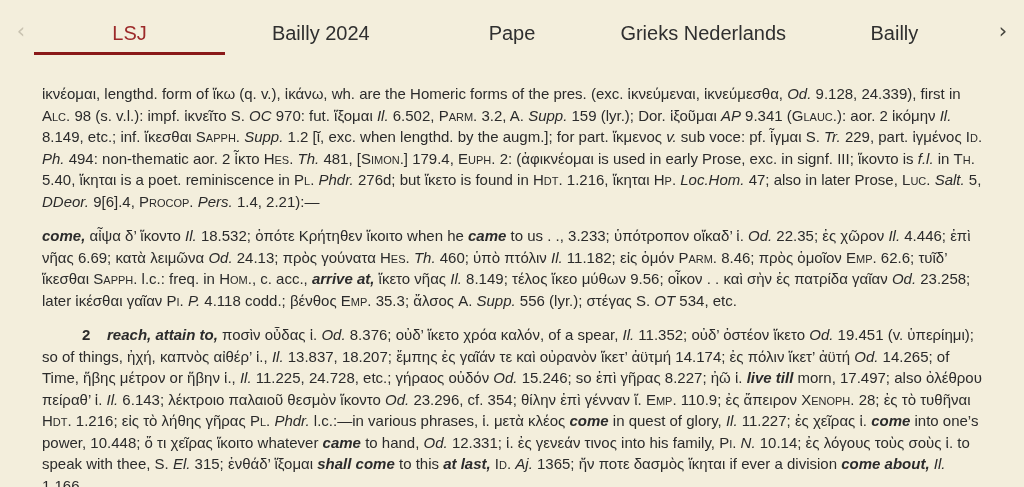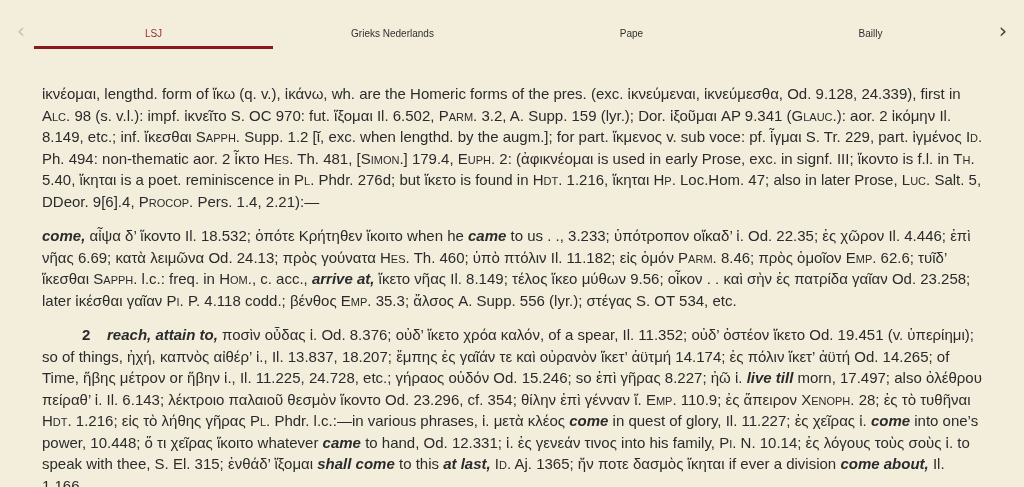--- a/index.html
+++ b/index.html
@@ -29,53 +29,54 @@
     cursor:pointer;
     user-select:none;
     font-family:"DejaVu Sans",sans-serif;
   }
   .chev.prev{color:#c9c3b1;}
   .chev.next{color:#45453e;}
   .tabs{flex:1;display:flex;align-self:stretch;align-items:center;}
   .tab{
     flex:1;
     text-align:center;
-    font-size:10px;
+    font-size:20px;
     color:#2f2f2f;
     padding:15px 0 7px;
     border-bottom:3px solid transparent;
     cursor:pointer;
     white-space:nowrap;
   }
   .tab.active{
     color:var(--accent);
     border-bottom-color:var(--underline);
   }
   
   .entry{
     padding:21px 39px 0 42px;
     font-size:15px;
     line-height:21.5px;
   }
   .para{margin:0 0 13px 0;}
   .para.indent{text-indent:40px;}
-  .it{}
+  .it{font-style:italic;}
   .bd{font-weight:bold;}
   .bdit{font-weight:bold;font-style:italic;margin-top:40px;}
   .sc{font-variant:small-caps;}
 </style>
 </head>
 <body>
 
 <div class="tabbar">
   <span class="chev prev">‹</span>
   <div class="tabs">
       <div class="tab active">LSJ</div>
+      <div class="tab">Bailly 2024</div>
+      <div class="tab">Pape</div>
       <div class="tab">Grieks Nederlands</div>
-      <div class="tab">Pape</div>
       <div class="tab">Bailly</div>
     </div>
   <span class="chev next">›</span>
 </div>
 
 <div class="entry">
     <p class="para"><span>ἱκνέομαι, lengthd. form of ἵκω (q. v.), ἱκάνω, wh. are the Homeric forms of the pres. (exc. ἱκνεύμεναι, ἱκνεύμεσθα, </span><span class="it">Od.</span><span> 9.128, 24.339), first in </span><span class="sc">Alc.</span><span> 98 (s. v.l.): impf. ἱκνεῖτο S. </span><span class="it">OC</span><span> 970: fut. ἵξομαι </span><span class="it">Il.</span><span> 6.502, </span><span class="sc">Parm.</span><span> 3.2, A. </span><span class="it">Supp.</span><span> 159 (lyr.); Dor. ἱξοῦμαι </span><span class="it">AP</span><span> 9.341 (</span><span class="sc">Glauc.</span><span>): aor. 2 ἱκόμην </span><span class="it">Il.</span><span> 8.149, etc.; inf. ἵκεσθαι </span><span class="sc">Sapph.</span><span> </span><span class="it">Supp.</span><span> 1.2 [ῐ, exc. when lengthd. by the augm.]; for part. ἵκμενος </span><span class="it">v.</span><span> sub voce: pf. ἷγμαι S. </span><span class="it">Tr.</span><span> 229, part. ἱγμένος </span><span class="sc">Id.</span><span> </span><span class="it">Ph.</span><span> 494: non-thematic aor. 2 ἷκτο </span><span class="sc">Hes.</span><span> </span><span class="it">Th.</span><span> 481, [</span><span class="sc">Simon.</span><span>] 179.4, </span><span class="sc">Euph.</span><span> 2: (ἀφικνέομαι is used in early Prose, exc. in signf. III; ἵκοντο is </span><span class="it">f.l.</span><span> in </span><span class="sc">Th.</span><span> 5.40, ἵκηται is a poet. reminiscence in </span><span class="sc">Pl.</span><span> </span><span class="it">Phdr.</span><span> 276d; but ἵκετο is found in </span><span class="sc">Hdt.</span><span> 1.216, ἵκηται </span><span class="sc">Hp.</span><span> </span><span class="it">Loc.Hom.</span><span> 47; also in later Prose, </span><span class="sc">Luc.</span><span> </span><span class="it">Salt.</span><span> 5, </span><span class="it">DDeor.</span><span> 9[6].4, </span><span class="sc">Procop.</span><span> </span><span class="it">Pers.</span><span> 1.4, 2.21):—</span></p>
     <p class="para"><span class="bdit">come,</span><span> αἶψα δ’ ἵκοντο </span><span class="it">Il.</span><span> 18.532; ὁπότε Κρήτηθεν ἵκοιτο when he </span><span class="bdit">came</span><span> to us . ., 3.233; ὑπότροπον οἴκαδ’ ἱ. </span><span class="it">Od.</span><span> 22.35; ἐς χῶρον </span><span class="it">Il.</span><span> 4.446; ἐπὶ νῆας 6.69; κατὰ λειμῶνα </span><span class="it">Od.</span><span> 24.13; πρὸς γούνατα </span><span class="sc">Hes.</span><span> </span><span class="it">Th.</span><span> 460; ὑπὸ πτόλιν </span><span class="it">Il.</span><span> 11.182; εἰς ὁμόν </span><span class="sc">Parm.</span><span> 8.46; πρὸς ὁμοῖον </span><span class="sc">Emp.</span><span> 62.6; τυῖδ’ ἵκεσθαι </span><span class="sc">Sapph.</span><span> l.c.: freq. in </span><span class="sc">Hom.</span><span>, c. acc., </span><span class="bdit">arrive at,</span><span> ἵκετο νῆας </span><span class="it">Il.</span><span> 8.149; τέλος ἵκεο μύθων 9.56; οἶκον . . καὶ σὴν ἐς πατρίδα γαῖαν </span><span class="it">Od.</span><span> 23.258; later ἱκέσθαι γαῖαν </span><span class="sc">Pi.</span><span> </span><span class="it">P.</span><span> 4.118 codd.; βένθος </span><span class="sc">Emp.</span><span> 35.3; ἄλσος A. </span><span class="it">Supp.</span><span> 556 (lyr.); στέγας S. </span><span class="it">OT</span><span> 534, etc.</span></p>
     <p class="para indent"><span class="bd">2</span><span>&nbsp;&nbsp;&nbsp;&nbsp;</span><span class="bdit">reach, attain to,</span><span> ποσὶν οὖδας ἱ. </span><span class="it">Od.</span><span> 8.376; οὐδ’ ἵκετο χρόα καλόν, of a spear, </span><span class="it">Il.</span><span> 11.352; οὐδ’ ὀστέον ἵκετο </span><span class="it">Od.</span><span> 19.451 (v. ὑπερίημι); so of things, ἠχή, καπνὸς αἰθέρ’ ἱ., </span><span class="it">Il.</span><span> 13.837, 18.207; ἔμπης ἐς γαῖάν τε καὶ οὐρανὸν ἵκετ’ ἀϋτμή 14.174; ἐς πόλιν ἵκετ’ ἀϋτή </span><span class="it">Od.</span><span> 14.265; of Time, ἥβης μέτρον or ἥβην ἱ., </span><span class="it">Il.</span><span> 11.225, 24.728, etc.; γήραος οὐδόν </span><span class="it">Od.</span><span> 15.246; so ἐπὶ γῆρας 8.227; ἠῶ ἱ. </span><span class="bdit">live till</span><span> morn, 17.497; also ὀλέθρου πείραθ’ ἱ. </span><span class="it">Il.</span><span> 6.143; λέκτροιο παλαιοῦ θεσμὸν ἵκοντο </span><span class="it">Od.</span><span> 23.296, cf. 354; θίλην ἐπὶ γένναν ἵ. </span><span class="sc">Emp.</span><span> 110.9; ἐς ἄπειρον </span><span class="sc">Xenoph.</span><span> 28; ἐς τὸ τυθῆναι </span><span class="sc">Hdt.</span><span> 1.216; εἰς τὸ λήθης γῆρας </span><span class="sc">Pl.</span><span> </span><span class="it">Phdr.</span><span> l.c.:—in various phrases, ἱ. μετὰ κλέος </span><span class="bdit">come</span><span> in quest of glory, </span><span class="it">Il.</span><span> 11.227; ἐς χεῖρας ἱ. </span><span class="bdit">come</span><span> into one’s power, 10.448; ὅ τι χεῖρας ἵκοιτο whatever </span><span class="bdit">came</span><span> to hand, </span><span class="it">Od.</span><span> 12.331; ἱ. ἐς γενεάν τινος into his family, </span><span class="sc">Pi.</span><span> </span><span class="it">N.</span><span> 10.14; ἐς λόγους τοὺς σοὺς ἱ. to speak with thee, S. </span><span class="it">El.</span><span> 315; ἐνθάδ’ ἵξομαι </span><span class="bdit">shall come</span><span> to this </span><span class="bdit">at last,</span><span> </span><span class="sc">Id.</span><span> </span><span class="it">Aj.</span><span> 1365; ἤν ποτε δασμὸς ἵκηται if ever a division </span><span class="bdit">come about,</span><span> </span><span class="it">Il.</span><span> 1.166.</span></p>
   </div>

